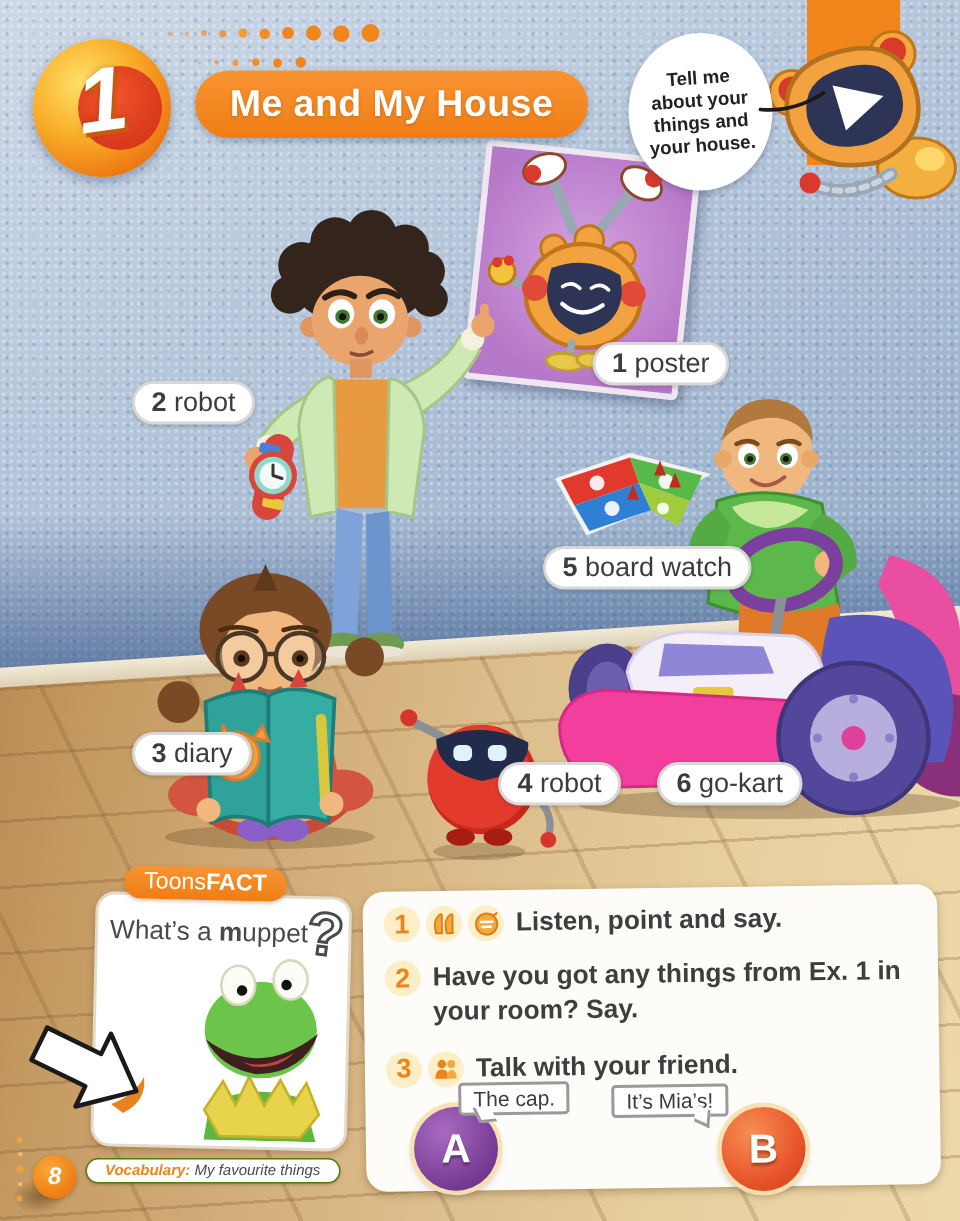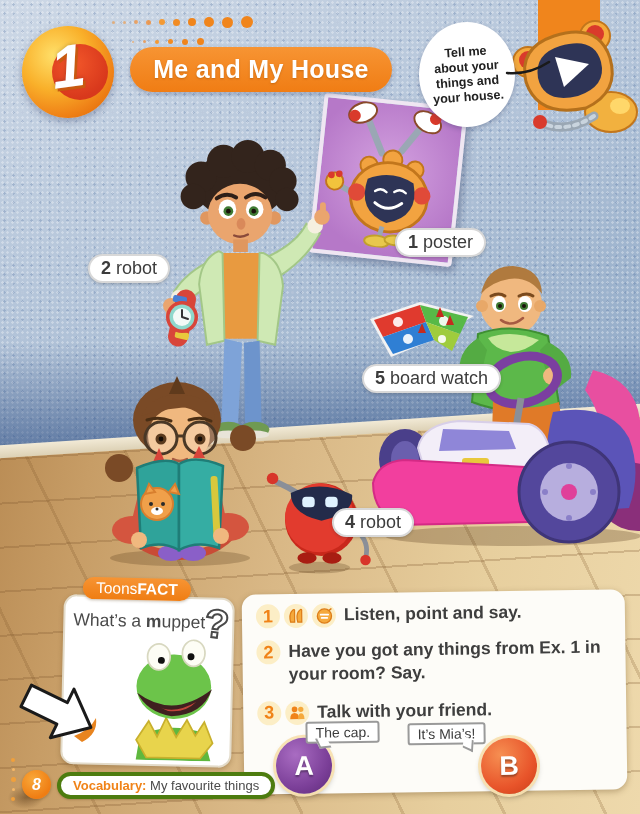--- a/index.html
+++ b/index.html
@@ -87,22 +87,22 @@
     align-items:center;justify-content:center;color:#fff;font-weight:bold;font-size:27px;
     box-shadow:0 0 0 3px rgba(248,224,176,.95),0 3px 6px rgba(0,0,0,.3);z-index:2;
     text-shadow:0 2px 2px rgba(0,0,0,.35);}
   #circle-a{left:32px;top:144px;background:radial-gradient(circle at 35% 30%, #a96cc2, #7b3f98 62%, #5d2a78);}
   #circle-b{left:237px;top:147px;background:radial-gradient(circle at 35% 30%, #f68f52, #e8542a 62%, #c93d17);}
 
   
   #page-num{left:22px;top:770px;width:29px;height:29px;border-radius:50%;z-index:15;
     background:radial-gradient(circle at 38% 32%, #f9a839, #ef7d13 70%);display:flex;align-items:center;justify-content:center;
     color:#fff;font-weight:bold;font-style:italic;font-size:16px;box-shadow:0 1px 3px rgba(90,60,20,.4);}
-  #footer-pill{left:57px;top:772px;background:#fff;border:4px solid #4d7c0f;border-radius:14px;
-    padding:2px 12px;font-size:13px;white-space:nowrap;z-index:15;box-shadow:0 1px 2px rgba(90,60,20,.3);}
+  #footer-pill{left:57px;top:772px;background:#fff;border:1px solid #4d7c0f;border-radius:14px;
+    padding:2px 12px;font-size:10px;white-space:nowrap;z-index:15;box-shadow:0 1px 2px rgba(90,60,20,.3);font-style:italic;}
   #footer-pill .lab{color:#f08318;font-weight:bold;}
   #footer-pill .val{color:#4a4a4a;}
 
   .z2{z-index:2}.z3{z-index:3}.z4{z-index:4}
 </style>
 </head>
 <body>
 
 <div id="page">
 
@@ -361,25 +361,31 @@
     <ellipse cx="47" cy="112" rx="10" ry="6" fill="#a81d12"></ellipse>
       <ellipse cx="73" cy="112" rx="10" ry="6" fill="#a81d12"></ellipse>
   </svg>
 
   <div class="abs pill" style="left:395px;top:228px">
     <b>1</b><span>poster</span>
   </div>
   <div class="abs pill" style="left:88px;top:254px">
     <b>2</b><span>robot</span>
   </div>
+  <div class="abs pill" style="left:88px;top:488px">
+    <b>3</b><span>diary</span>
+  </div>
   <div class="abs pill" style="left:332px;top:508px">
     <b>4</b><span>robot</span>
   </div>
   <div class="abs pill" style="left:362px;top:364px">
     <b>5</b><span>board watch</span>
+  </div>
+  <div class="abs pill" style="left:438px;top:508px">
+    <b>6</b><span>go-kart</span>
   </div>
 
   <div id="fact-box" class="abs">
     <div id="fact-q">
       <span>What’s a </span><b>m</b><span>uppet</span>
     </div>
     <div id="fact-qmark">?</div>
     <svg style="position:absolute;left:44px;top:36px" width="118" height="126" viewBox="0 0 120 145">
       <path d="M30 118 Q60 100 102 112 L112 145 L26 145 Z" fill="#5fb83e"></path>
       <polygon points="26,122 40,100 50,118 60,96 72,118 84,98 94,116 104,100 114,124 100,142 38,142" fill="#e8d44c" stroke="#c8b02c" stroke-width="2"></polygon>

